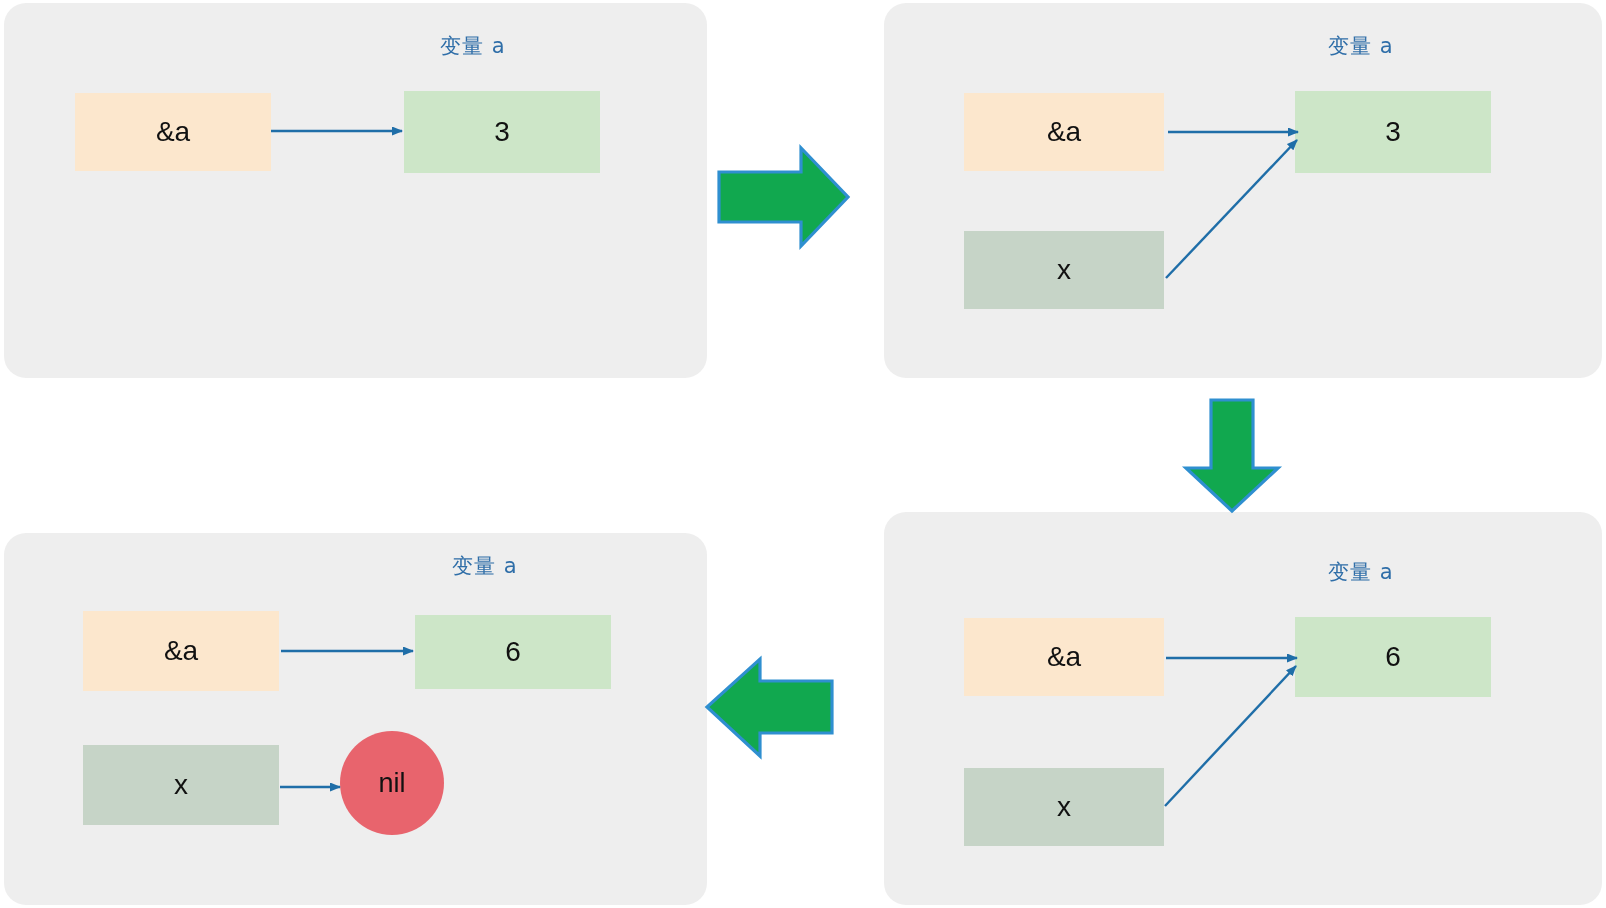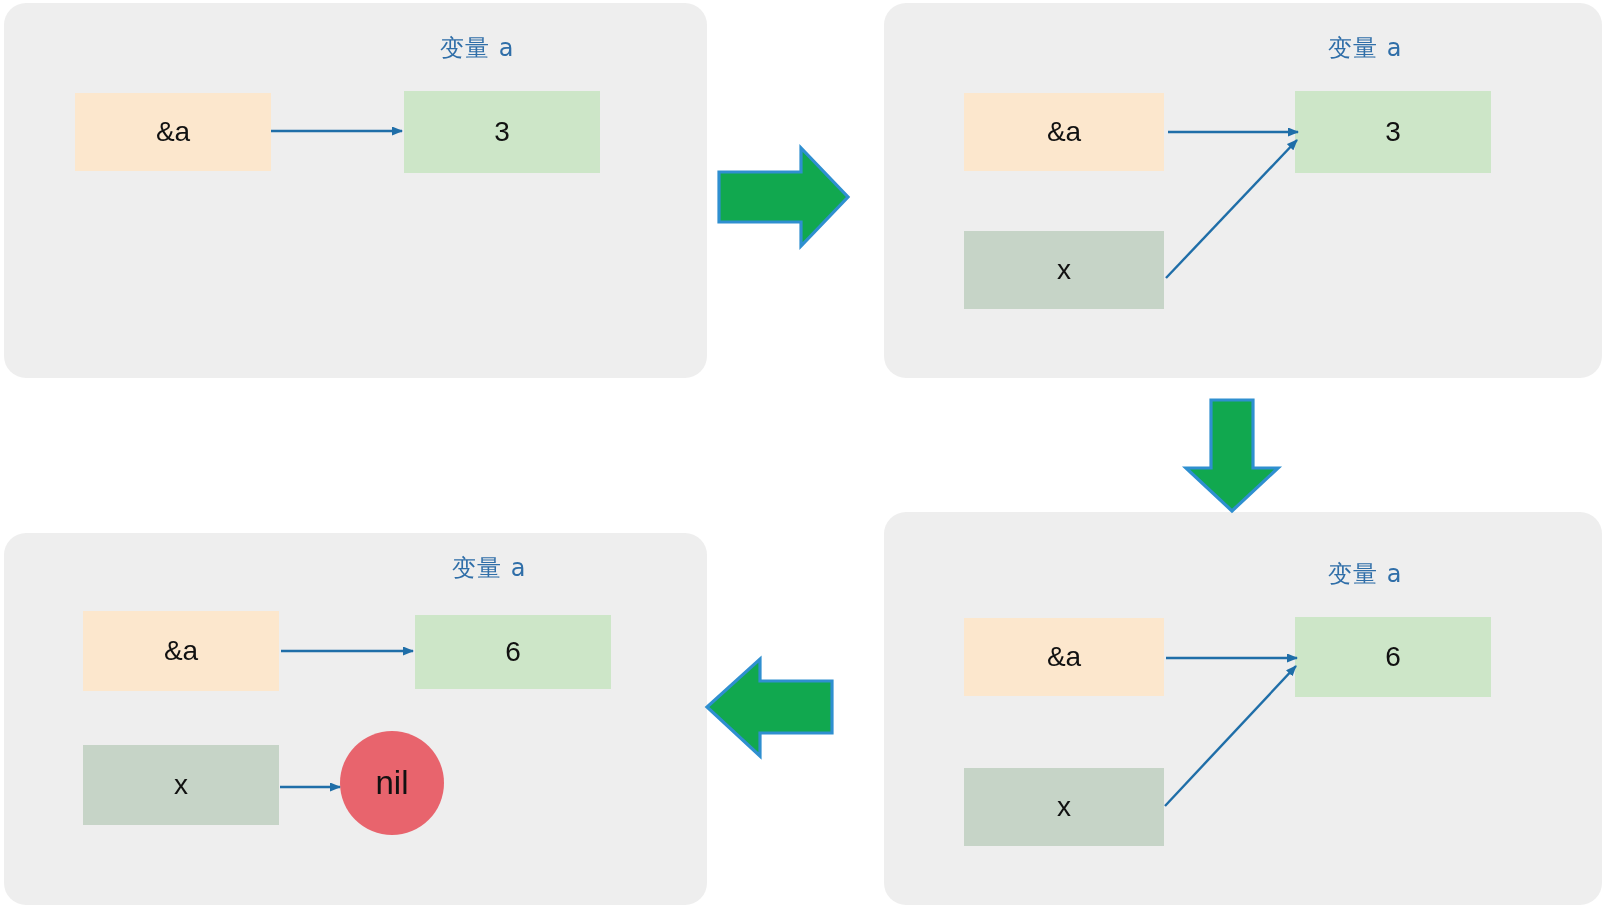--- a/index.html
+++ b/index.html
@@ -27,21 +27,21 @@
   }
   
   .panel.p0 { left: 4px;   top: 3px;   width: 703px; height: 375px; }
   .panel.p1 { left: 884px; top: 3px;   width: 718px; height: 375px; }
   .panel.p2 { left: 4px;   top: 533px; width: 703px; height: 372px; }
   .panel.p3 { left: 884px; top: 512px; width: 718px; height: 393px; }
 
   .var-label {
     position: absolute;
     color: #2f6ea8;
-    font-size: 24px;
+    font-size: 21px;
     line-height: 1;
     white-space: nowrap;
     letter-spacing: 1px;
     font-family: "DejaVu Sans", "Liberation Sans", sans-serif;
   }
 
   .cell {
     position: absolute;
     display: flex;
     align-items: center;
@@ -54,21 +54,21 @@
   .cell.val  { background: #cde6c8; }
   .cell.gray { background: #c6d4c7; }
 
   .nil-circle {
     position: absolute;
     background: #e8646d;
     border-radius: 50%;
     display: flex;
     align-items: center;
     justify-content: center;
-    font-size: 33px;
+    font-size: 27px;
     color: #111111;
   }
 
   svg.edges {
     position: absolute;
     left: 0; top: 0;
     width: 1606px;
     height: 908px;
     pointer-events: none;
   }

